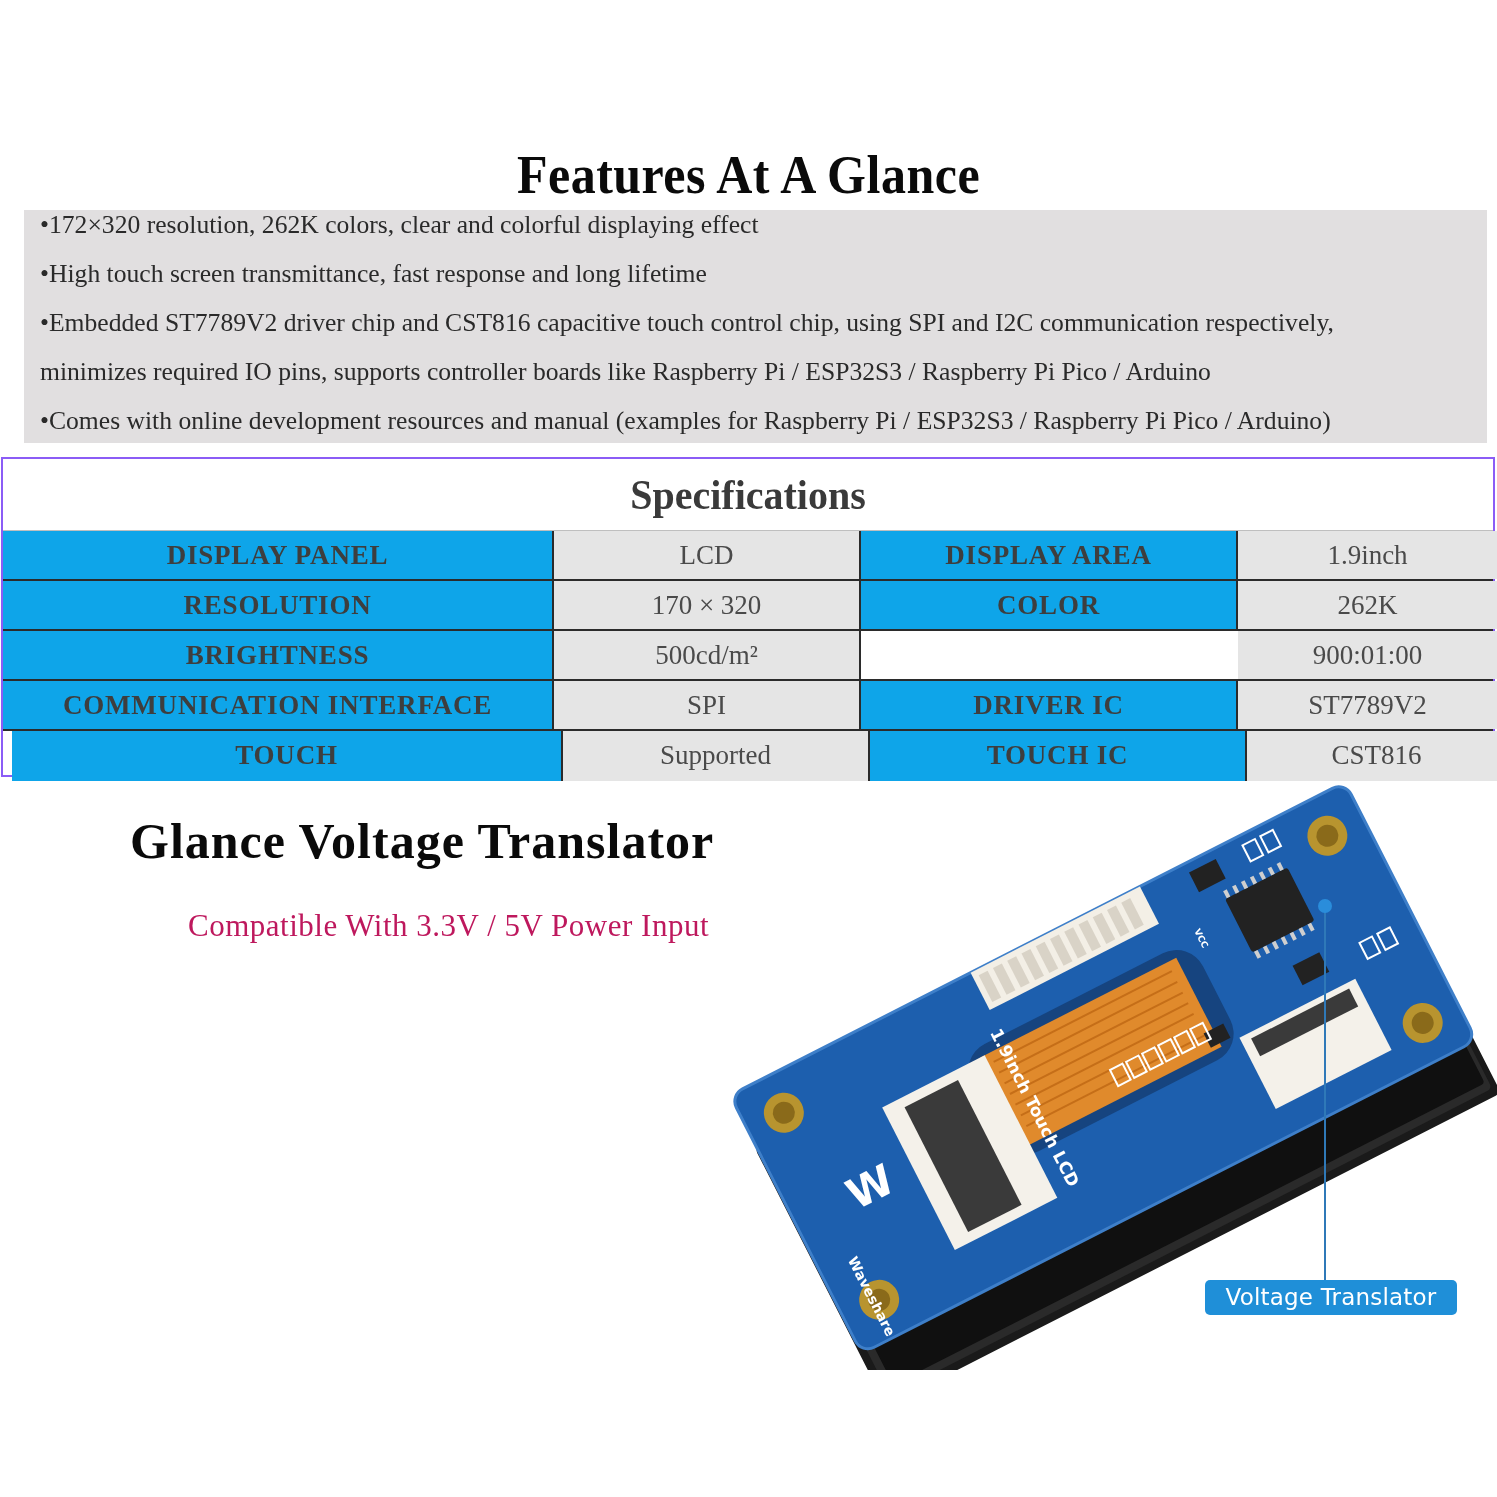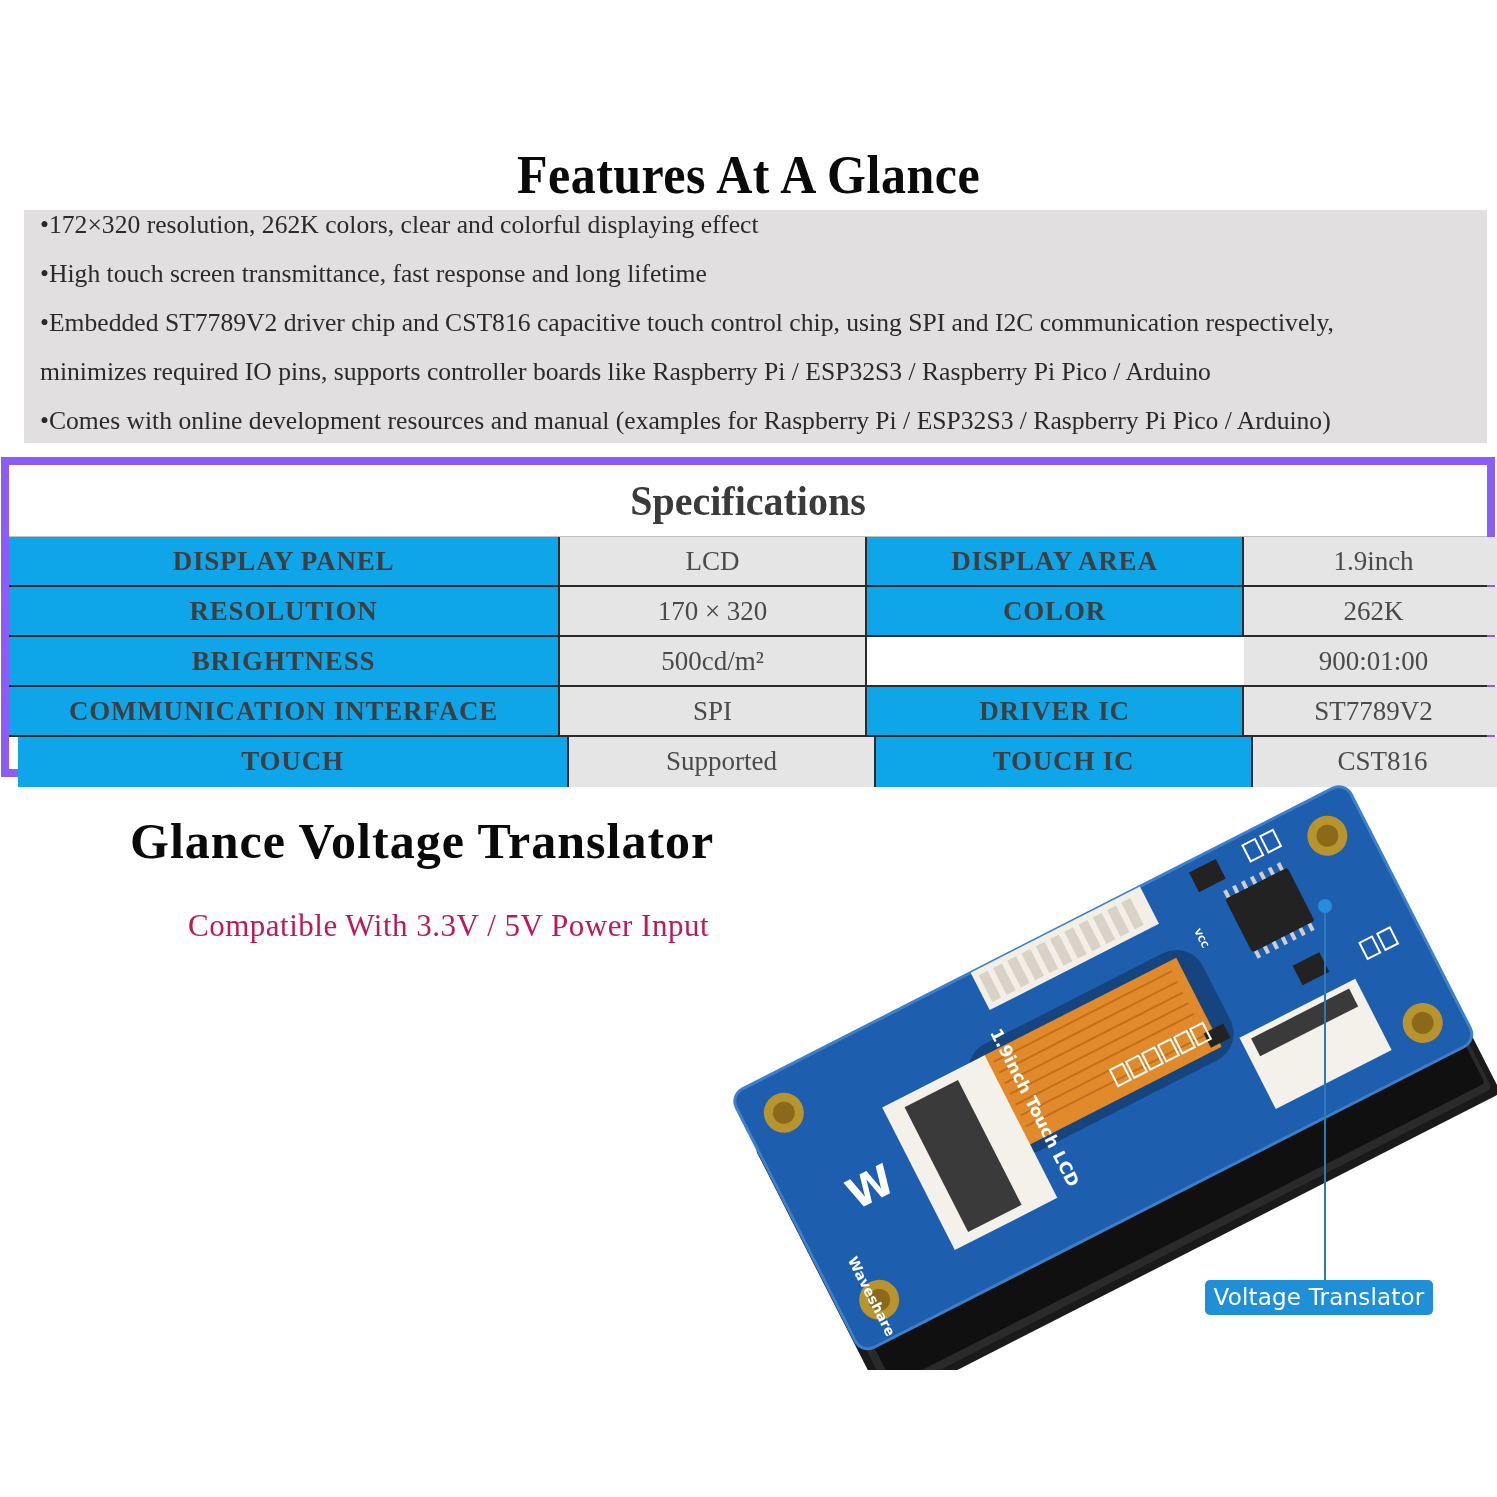--- a/index.html
+++ b/index.html
@@ -2,39 +2,39 @@
 <html><head>
 <meta charset="utf-8">
 <style>
   html, body { margin:0; padding:0; background:#ffffff; }
   body { width:1497px; height:1497px; position:relative; overflow:hidden; font-family:"Liberation Serif", "DejaVu Serif", serif; color:#222; }
 
   .features-title { position:absolute; left:0; top:146px; width:1497px; text-align:center; font-family:"Liberation Serif", serif; font-weight:bold; font-size:50px; color:#0a0a0a; letter-spacing:0.5px; transform:scaleY(1.08); }
   .features-box { position:absolute; left:24px; top:210px; width:1463px; height:233px; background:#e1dfe0; }
   .feature-line { position:absolute; left:16px; font-size:26px; color:#2a2a2a; white-space:nowrap; transform-origin:left center; transform:scaleX(0.985); }
 
-  .spec-table { position:absolute; left:1px; top:457px; width:1494px; height:320px; border:8px solid #8b5cf6; box-sizing:border-box; }
+  .spec-table { position:absolute; left:1px; top:457px; width:1494px; height:320px; border:2px solid #8b5cf6; box-sizing:border-box; }
   .spec-caption { position:absolute; left:0; top:0; width:100%; height:72px; border-bottom:2px solid #2b2b2b; box-sizing:border-box; text-align:center; line-height:72px; font-weight:bold; font-size:40px; color:#3a3a3a; transform:scaleY(1.05); }
   .spec-row { position:absolute; left:0; width:100%; height:50px; border-bottom:2px solid #2b2b2b; box-sizing:border-box; }
   .spec-row.last { border-bottom:none;margin-left:9px; }
   .cell { position:absolute; top:0; height:100%; box-sizing:border-box; text-align:center; line-height:48px; font-size:27px; white-space:nowrap; }
   .cell.key { background:#0ea5e9; font-weight:bold; color:#3e3e3e; letter-spacing:0.8px; }
   .cell.val { background:#e5e5e5; color:#4a4a4a; }
   .c1 { left:0; width:551px; border-right:2px solid #2b2b2b; }
   .c2 { left:551px; width:307px; border-right:2px solid #2b2b2b; }
   .c3 { left:858px; width:377px; border-right:2px solid #2b2b2b; }
   .c4 { left:1235px; width:259px; }
 
   .voltage-title { position:absolute; left:130px; top:812px; font-weight:bold; font-size:50px; color:#0a0a0a; letter-spacing:1px; white-space:nowrap; }
   .voltage-sub { position:absolute; left:188px; top:908px; font-size:31px; color:#be185d; white-space:nowrap; letter-spacing:0.5px; }
 
   .board { position:absolute; left:730px; top:770px; width:767px; height:600px; }
   .callout-line { position:absolute; left:1324px; top:905px; width:2px; height:378px; background:#2f79b8; }
   .callout-dot { position:absolute; left:1318px; top:899px; width:14px; height:14px; border-radius:50%; background:#2a8ddb; }
-  .callout-label { position:absolute; left:1205px; top:1280px; width:228px; height:35px; border-radius:5px; background:#1f8fd8; color:#ffffff; font-family:"DejaVu Sans", "Liberation Sans", sans-serif; font-size:23px; line-height:35px; text-align:center; letter-spacing:0.2px; }
+  .callout-label { position:absolute; left:1205px; top:1280px; width:252px; height:35px; border-radius:5px; background:#1f8fd8; color:#ffffff; font-family:"DejaVu Sans", "Liberation Sans", sans-serif; font-size:23px; line-height:35px; text-align:center; letter-spacing:0.2px; }
 </style>
 </head>
 <body>
 
 <div class="features-title">Features At A Glance</div>
 
 <div class="features-box">
   <div class="feature-line" style="top:0px;">•172×320 resolution, 262K colors, clear and colorful displaying effect</div>
   <div class="feature-line" style="top:49px;">•High touch screen transmittance, fast response and long lifetime</div>
   <div class="feature-line" style="top:98px;">•Embedded ST7789V2 driver chip and CST816 capacitive touch control chip, using SPI and I2C communication respectively,</div>

